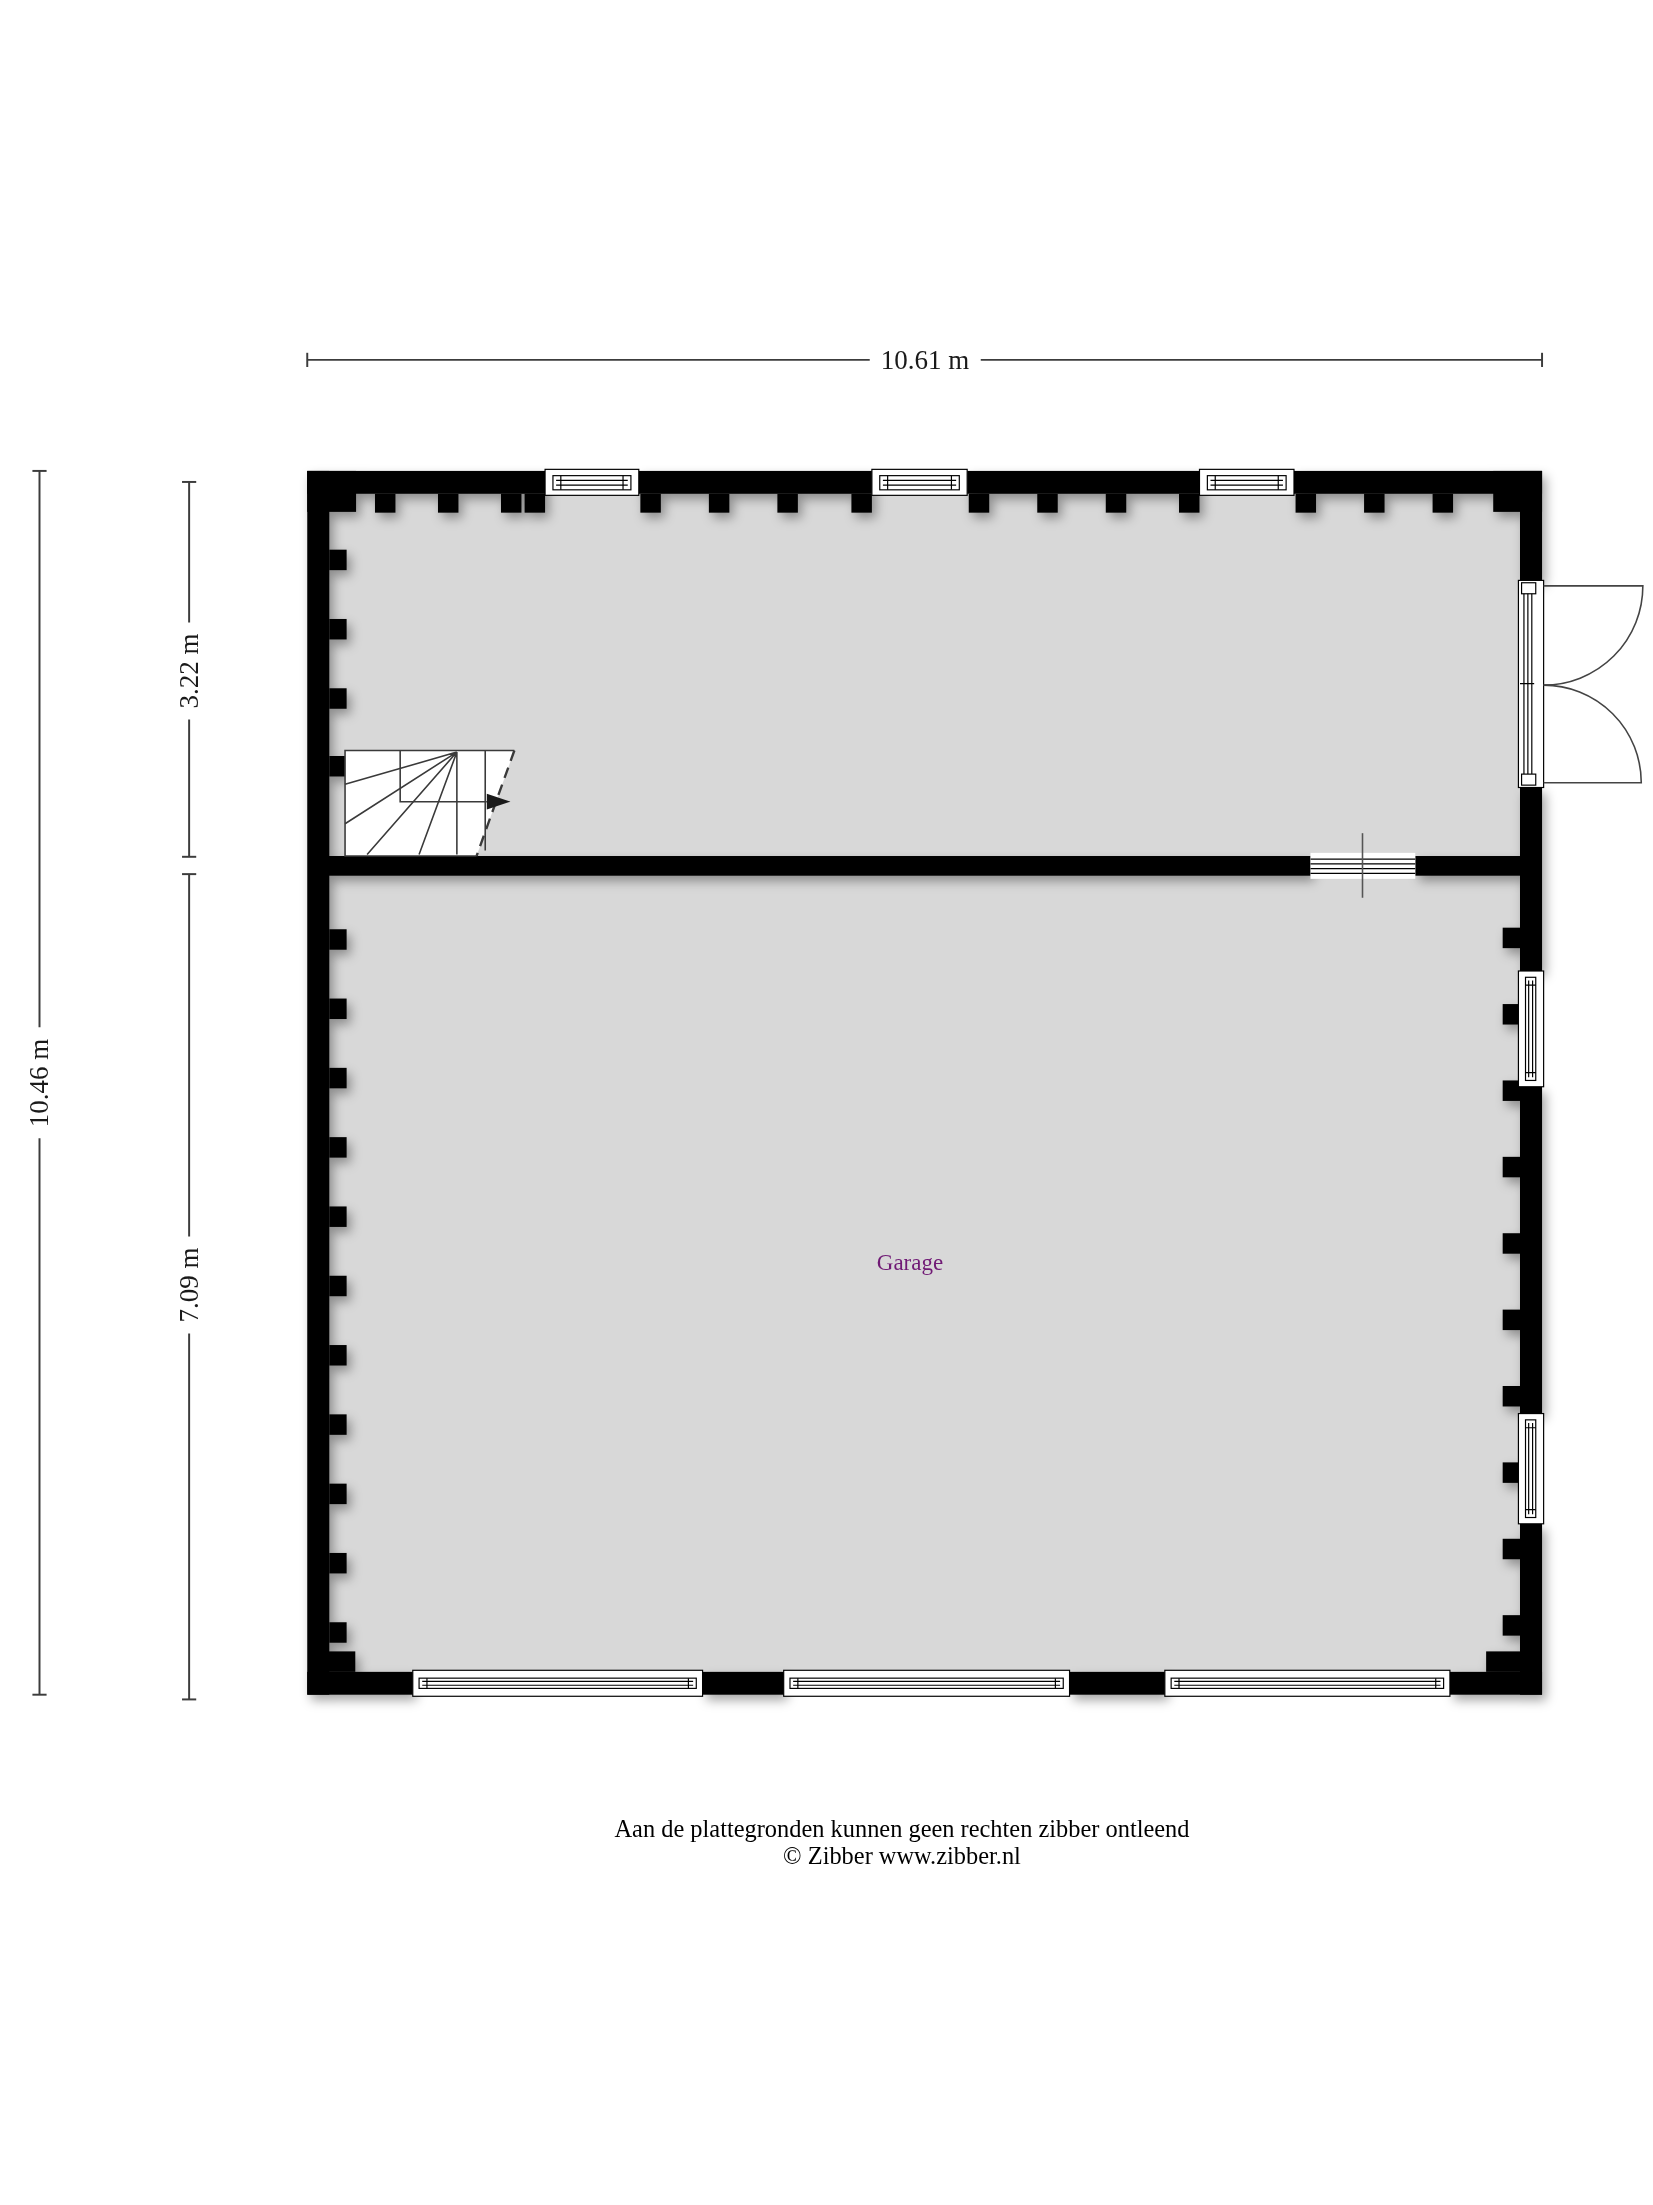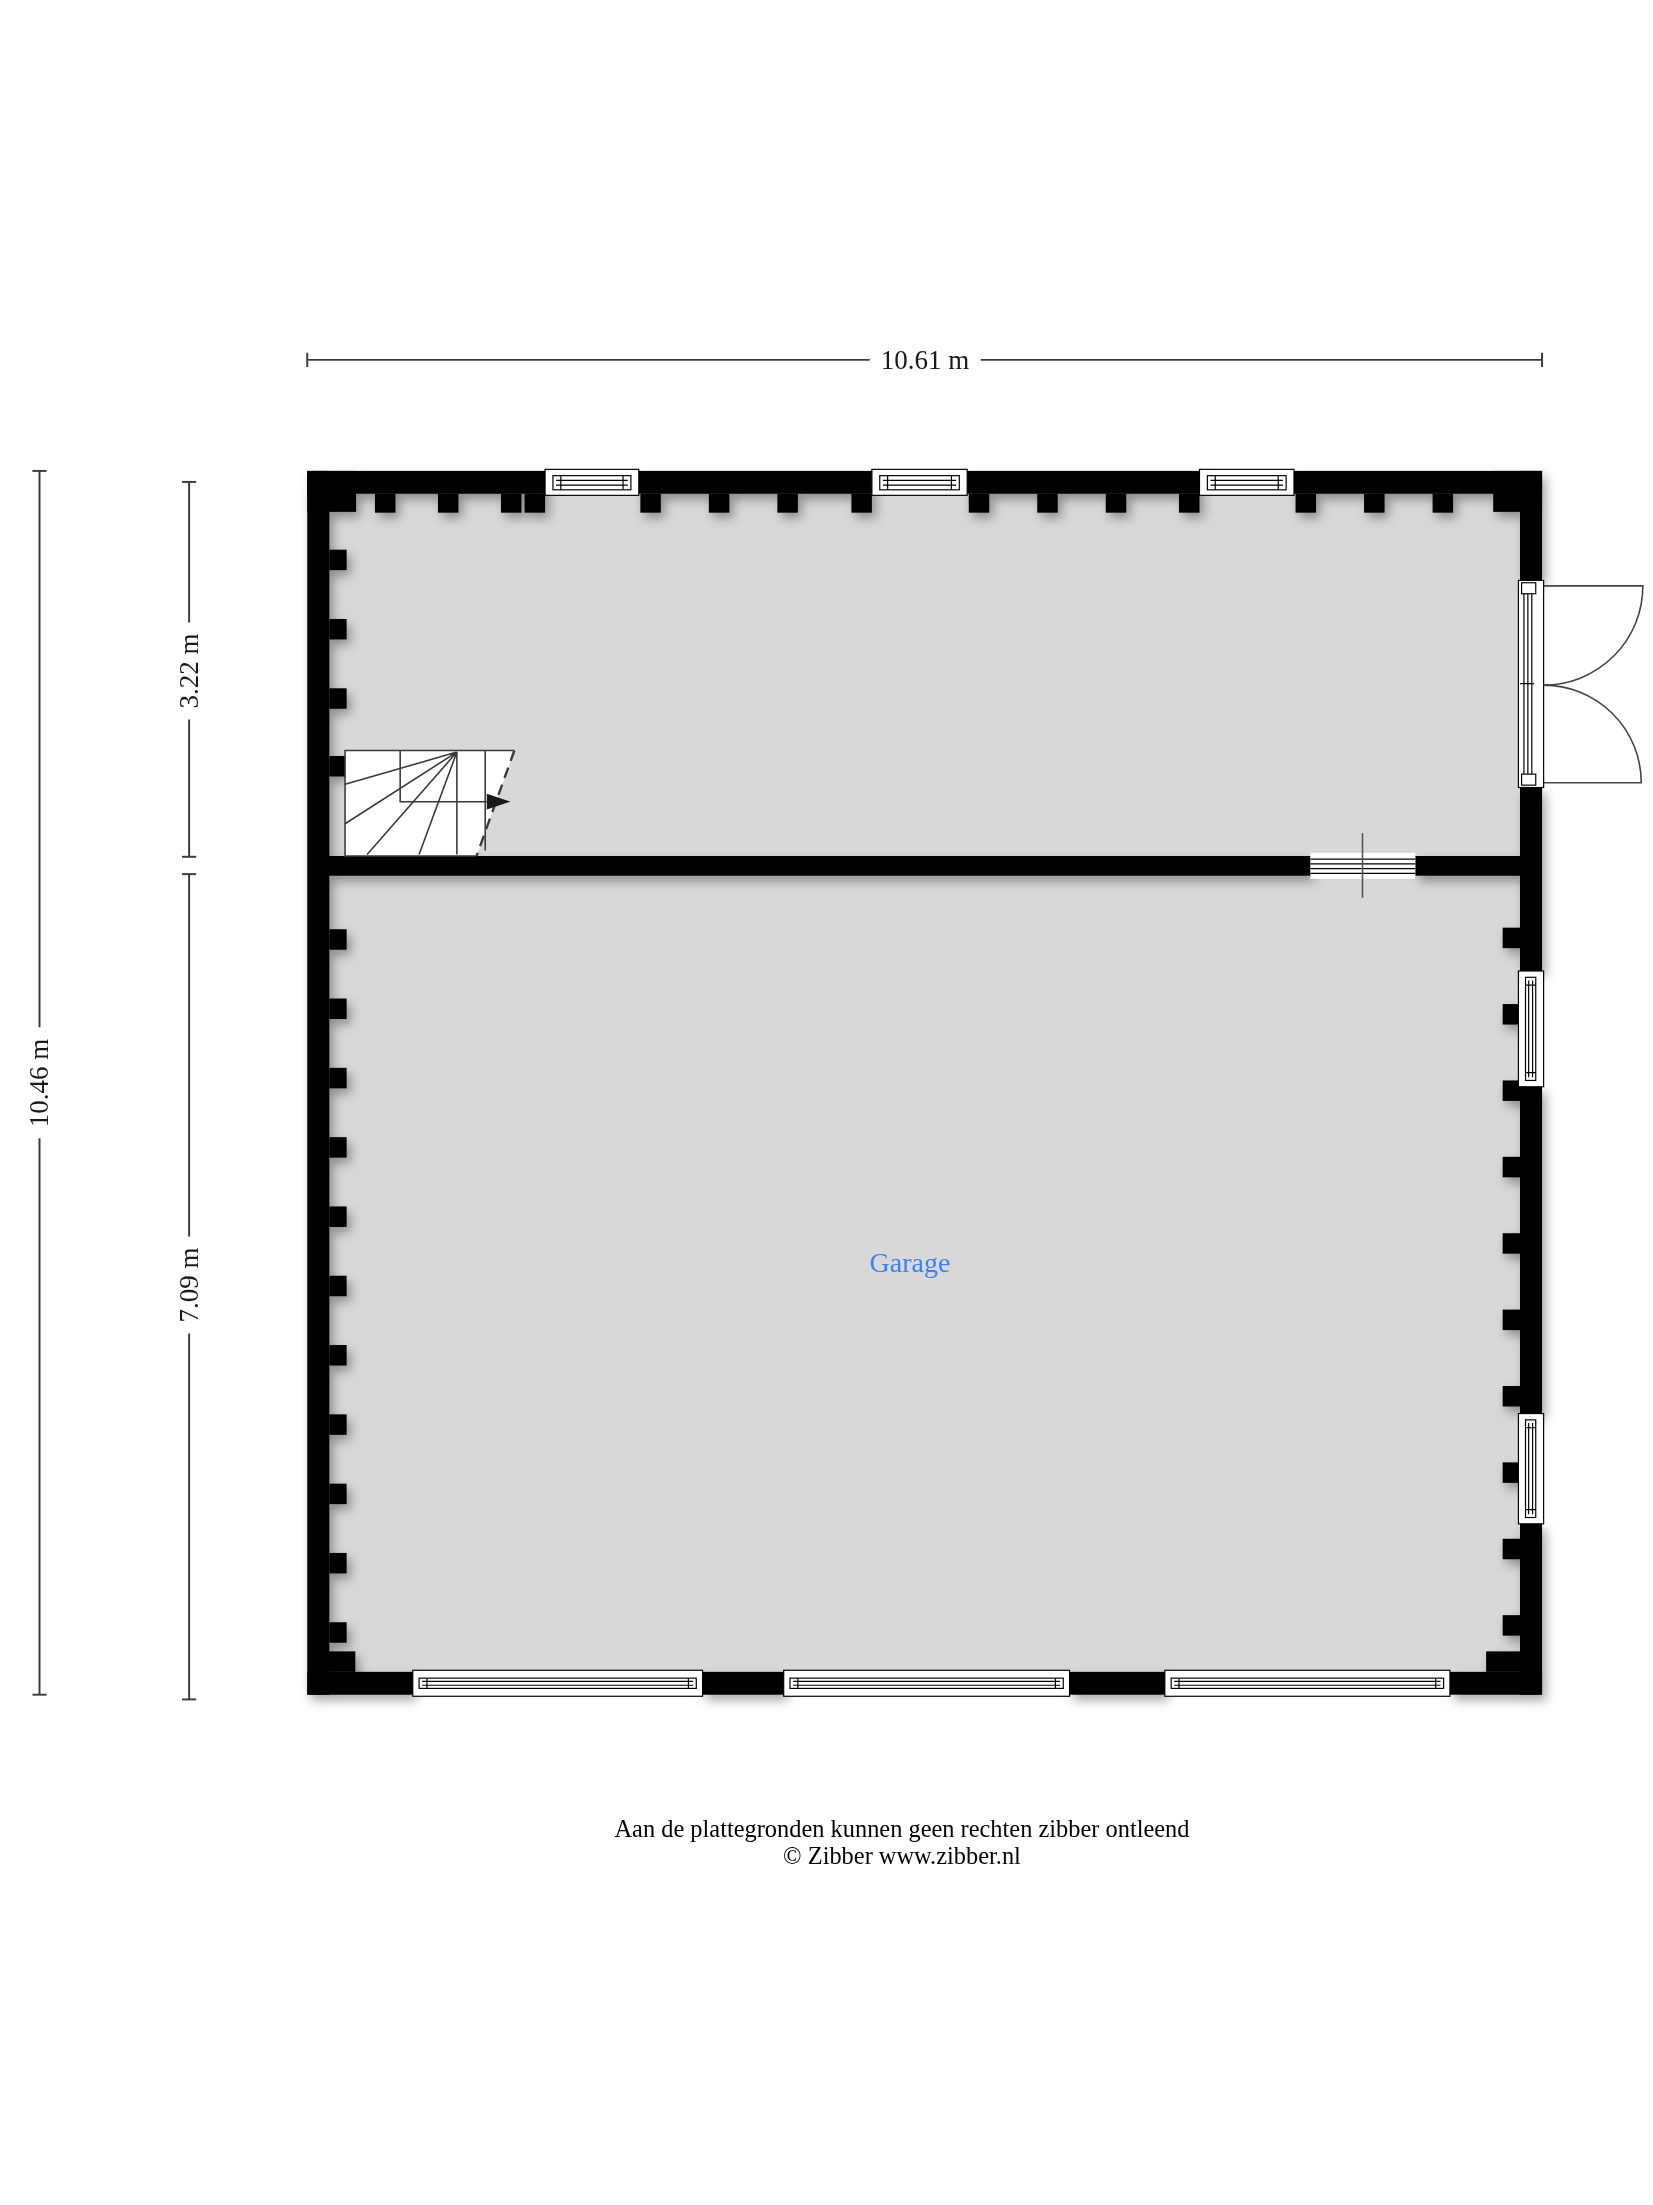--- a/index.html
+++ b/index.html
@@ -18,22 +18,22 @@
     padding:1.6px 11px;
     font-size:27px;
     color:#1a1a1a;
     white-space:nowrap;
     line-height:1.1;
   }
   .dim-label.vertical{transform:translate(-50%,-50%) rotate(-90deg);}
   .room-label{
     position:absolute;
     transform:translate(-50%,-50%);
-    font-size:28px;
-    color:#3b82f6;
+    font-size:23px;
+    color:#701a75;
     white-space:nowrap;
   }
   .footer-line{
     position:absolute;
     transform:translate(-50%,-50%);
     font-size:24.4px;
     color:#000;
     white-space:nowrap;
   }
 </style>

